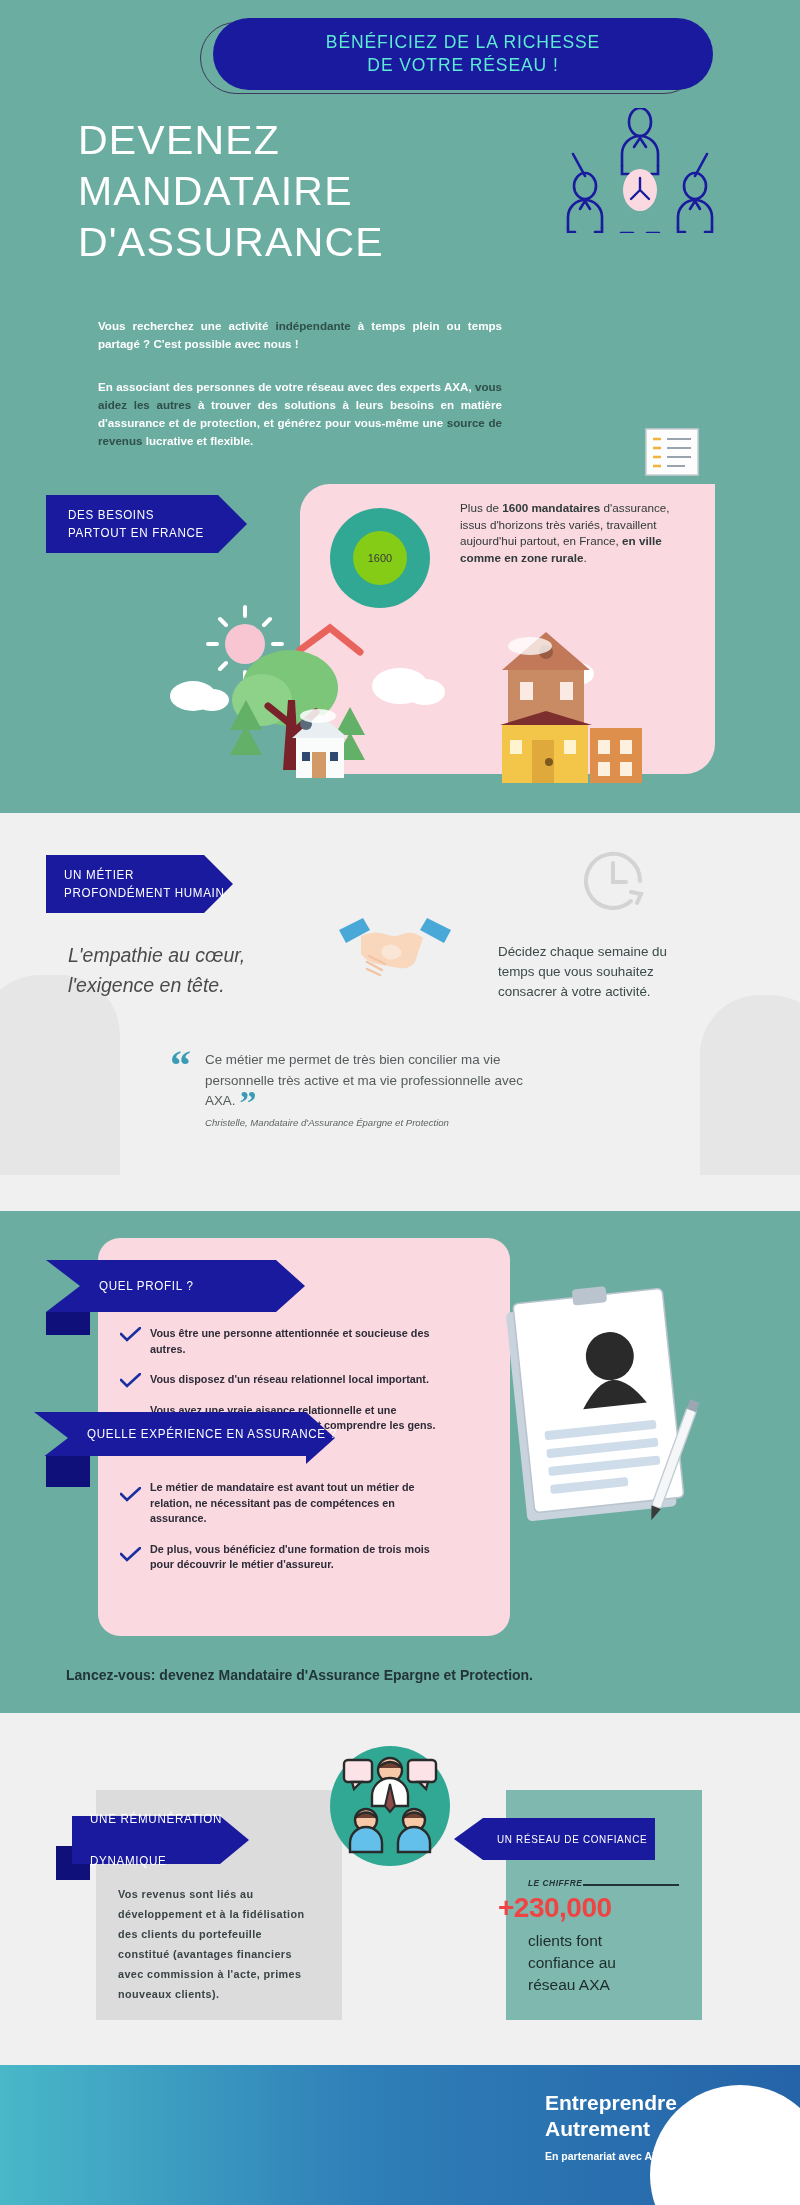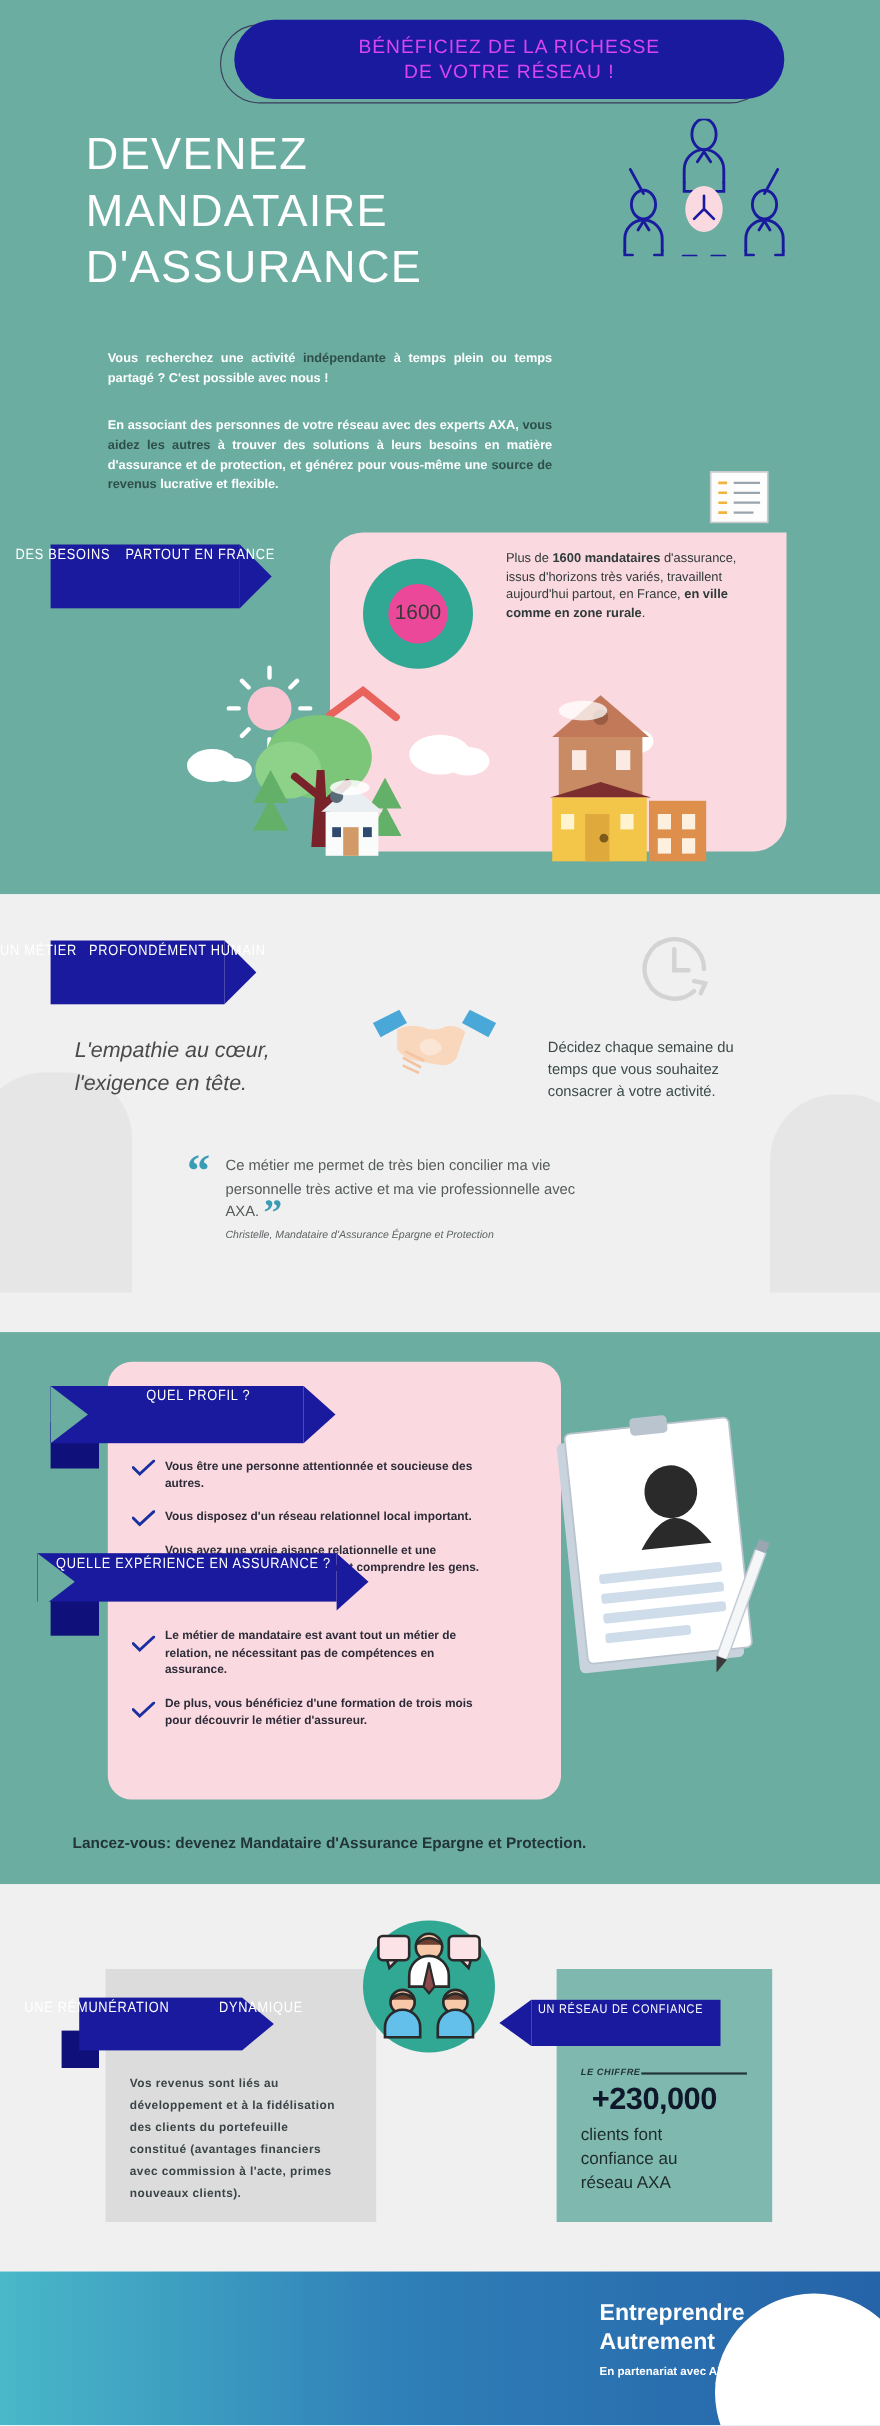--- a/index.html
+++ b/index.html
@@ -28,21 +28,21 @@
   .pill-shadow {
     position:absolute; left:200px; top:22px; width:500px; height:72px;
     border:1.5px solid #3a3a5a; border-radius:40px; background:transparent;
   }
   .pill {
     position:absolute; left:213px; top:18px; width:500px; height:72px;
     background:#1a1a9e; border-radius:40px;
     display:flex; flex-direction:column; align-items:center; justify-content:center;
   }
   .pill span {
-    color:#d946ef; font-size:17.5px; letter-spacing:0.9px; line-height:23px;
+    color:#5eead4; font-size:17.5px; letter-spacing:0.9px; line-height:23px;
     font-family:"Liberation Sans", sans-serif; font-weight:400; text-align:center;
     white-space:nowrap;
   }
 
   .hero-title {
     position:absolute; left:78px; top:115px; width:420px;
     color:#ffffff; font-size:41px; line-height:51px; font-weight:300;
     letter-spacing:1.2px; font-family:"Liberation Sans", sans-serif;
   }
   .hero-title div { white-space:nowrap; }
@@ -52,21 +52,21 @@
   .hero-para {
     position:absolute; color:#ffffff; font-size:11.6px; line-height:18px;
     font-weight:700; text-align:justify; font-family:"Liberation Sans", sans-serif;
   }
   .hero-para b { color:#2f4f4a;margin-top:14px; }
   #hero-p1 { left:98px; top:317px; width:404px; }
   #hero-p2 { left:98px; top:378px; width:404px; }
 
   
   .banner {
-    position:absolute; background:#1a1a9e; display:flex; flex-direction:row;
+    position:absolute; background:#1a1a9e; display:flex; flex-direction:column;
     justify-content:center; color:#fff;
     font-family:"Liberation Sans Narrow","Liberation Sans", sans-serif;
   }
   .banner .btxt {
     font-size:13.5px; letter-spacing:0.8px; line-height:18px; white-space:nowrap;
     font-weight:400; transform: scaleX(0.86); transform-origin: left center;
   }
   .banner .arrow-r {
     position:absolute; right:-29px; top:0; width:0; height:0;
     border-top: 0 solid transparent; border-bottom: 0 solid transparent;
@@ -123,23 +123,23 @@
   .pink-card-1600 {
     position:absolute; left:300px; top:484px; width:415px; height:290px;
     background:#fbd9e0; border-radius:30px 0 30px 30px;
   }
   .donut {
     position:absolute; left:330px; top:508px; width:100px; height:100px;
     border-radius:50%; background:#30a894;
     display:flex; align-items:center; justify-content:center;
   }
   .donut-hole {
-    width:54px; height:54px; border-radius:50%; background:#ec4899;
+    width:54px; height:54px; border-radius:50%; background:#84cc16;
     display:flex; align-items:center; justify-content:center;
-    color:#3a3a3a; font-size:19px; font-weight:400;
+    color:#3a3a3a; font-size:11px; font-weight:400;
     font-family:"Liberation Sans Narrow","Liberation Sans", sans-serif;
   }
   .txt-1600 {
     position:absolute; left:460px; top:500px; width:210px;
     color:#2f3a3a; font-size:11.7px; line-height:16.5px;
     font-family:"Liberation Sans", sans-serif;
   }
   .txt-1600 b { font-weight:700; }
 
   
@@ -225,22 +225,22 @@
   }
   .lechiffre {
     position:absolute; left:528px; top:1878px;
     color:#22343a; font-size:8.4px; font-style:italic; font-weight:700;
     letter-spacing:0.5px; font-family:"Liberation Sans", sans-serif;
   }
   .lechiffre-rule {
     position:absolute; left:583px; top:1884px; width:96px; height:1.6px; background:#22343a;
   }
   .bignum {
-    position:absolute; left:538px; top:1892px;
-    color:#0f172a; font-size:28px; font-weight:700; letter-spacing:-0.5px;
+    position:absolute; left:498px; top:1892px;
+    color:#ef4444; font-size:28px; font-weight:700; letter-spacing:-0.5px;
     font-family:"Liberation Sans Narrow","Liberation Sans", sans-serif;
   }
   .bignum-sub {
     position:absolute; left:528px; top:1930px; width:168px;
     color:#1d2b2b; font-size:15.5px; line-height:22px; font-weight:300;
     font-family:"Liberation Sans", sans-serif;
   }
   .avatar-circle {
     position:absolute; left:330px; top:1746px; width:120px; height:120px;
     border-radius:50%; background:#30a894;

